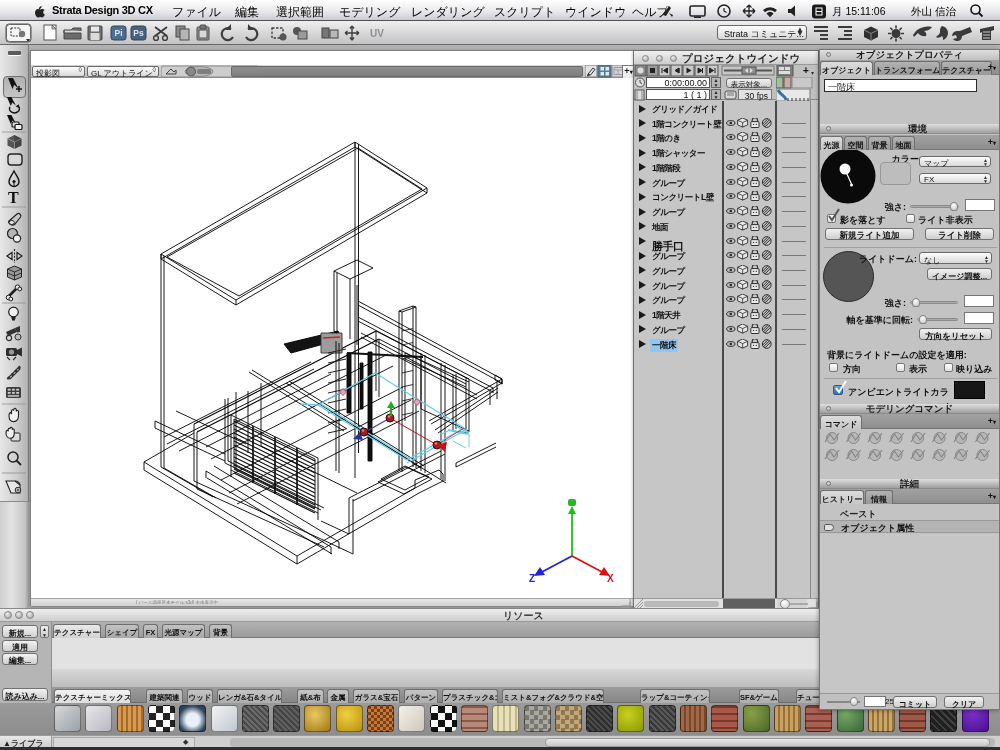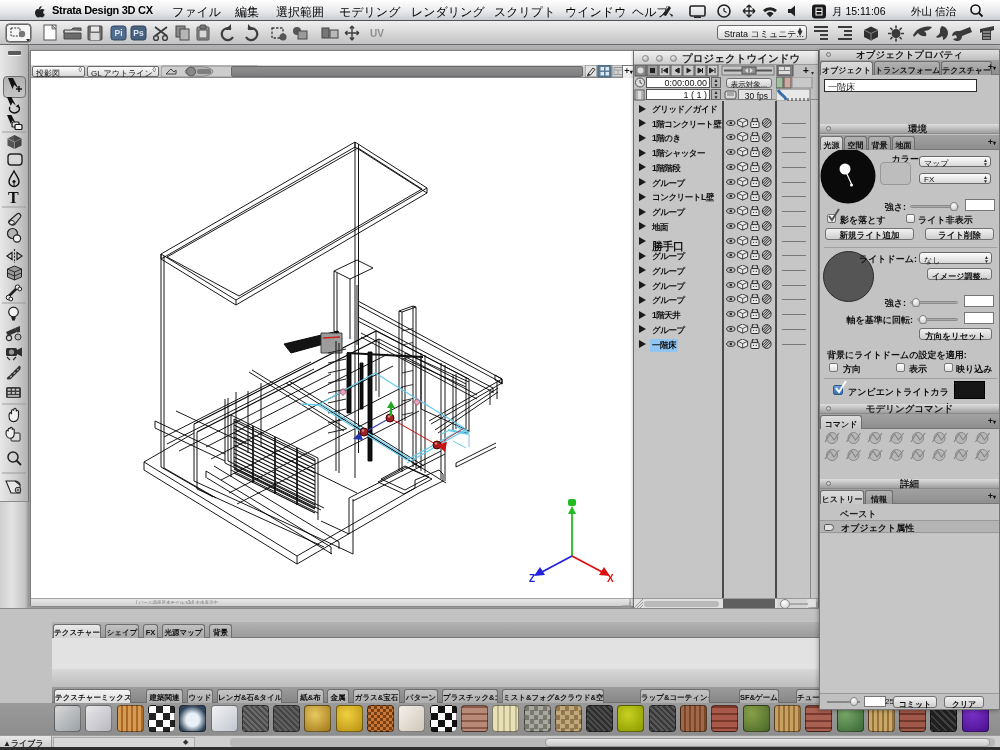--- a/index.html
+++ b/index.html
@@ -943,20 +943,33 @@
       <div class="ab" style="left:89px;top:0;width:52px;height:10px;background:#5f5f5f"></div>
       <div class="ab" style="left:143px;top:0px;width:30px;height:10px;background:#d4d4d4"></div>
       <div class="ab" style="left:146px;top:0px;width:10px;height:10px;background:radial-gradient(circle at 35% 30%,#fff,#ccc);border:1px solid #888;border-radius:50%"></div>
       <div class="ab" style="left:156px;top:4px;width:18px;height:2px;background:#aaa"></div>
       <svg class="ab" style="left:174px;top:0" width="10" height="10">
         <path d="M9 0v9H0M9 3v6H3" stroke="#888" fill="none"></path>
       </svg>
     </div>
 </div>
 <div class="ab" style="left:0;top:608px;width:1000px;height:139px;background:#c2c2c2;border-top:1px solid #888">
+<div class="ab" style="left:0;top:0;width:1000px;height:13px;background:linear-gradient(#efefef,#cecece);border-bottom:1px solid #9a9a9a">
+<div class="tl grayl" style="left:4px;top:2px;width:8px;height:8px"></div>
+<div class="tl grayl" style="left:15px;top:2px;width:8px;height:8px"></div>
+<div class="tl grayl" style="left:26px;top:2px;width:8px;height:8px"></div>
+<div class="ab" style="left:503px;top:0px;font-size:10px;font-weight:bold;color:#333">リソース</div>
+</div>
+<div class="ab" style="left:0;top:13px;width:52px;height:126px;background:#b5b5b5;border-right:1px solid #909090">
+      <div class="btn ab" style="left:2px;top:3px;width:36px;height:13px;font-size:8px;font-weight:bold;padding-top:2px">新規...</div>
+      <div class="ab" style="left:40px;top:3px;width:9px;height:13px;background:linear-gradient(#eee,#ccc);border:1px solid #777;border-radius:2px;font-size:5px;text-align:center;line-height:6px;color:#222">▲<br>▼</div>
+      <div class="btn ab" style="left:2px;top:18px;width:36px;height:12px;font-size:8px;font-weight:bold;padding-top:1px">適用</div>
+      <div class="btn ab" style="left:2px;top:31px;width:36px;height:12px;font-size:8px;font-weight:bold;padding-top:1px">編集...</div>
+      <div class="btn ab" style="left:2px;top:66px;width:46px;height:13px;font-size:8px;font-weight:bold;padding-top:2px">読み込み...</div>
+    </div>
     <div class="ab" style="left:52px;top:13px;width:948px;height:16px;background:linear-gradient(#b2b2b2,#9b9b9b);border-bottom:1px solid #777">
       <div class="tab" style="left:1px;top:2px;width:48px;height:14px;background:linear-gradient(#e9e9e9,#d2d2d2);font-size:7.5px;font-weight:bold;padding-top:3px">テクスチャー</div>
       <div class="tab" style="left:53px;top:2px;width:34px;height:14px;background:linear-gradient(#c2c2c2,#a8a8a8);font-size:7.5px;font-weight:bold;padding-top:3px">シェイプ</div>
       <div class="tab" style="left:91px;top:2px;width:15px;height:14px;background:linear-gradient(#c2c2c2,#a8a8a8);font-size:7.5px;font-weight:bold;padding-top:3px">FX</div>
       <div class="tab" style="left:110px;top:2px;width:43px;height:14px;background:linear-gradient(#c2c2c2,#a8a8a8);font-size:7.5px;font-weight:bold;padding-top:3px">光源マップ</div>
       <div class="tab" style="left:157px;top:2px;width:23px;height:14px;background:linear-gradient(#c2c2c2,#a8a8a8);font-size:7.5px;font-weight:bold;padding-top:3px">背景</div>
     </div>
     <div class="ab" style="left:52px;top:29px;width:948px;height:31px;background:#e2e2e2"></div>
     <div class="ab" style="left:52px;top:60px;width:948px;height:18px;background:linear-gradient(#d8d8d8,#bdbdbd)"></div>
     <div class="ab" style="left:52px;top:78px;width:948px;height:16px;background:linear-gradient(#9d9d9d,#868686);border-bottom:1px solid #6e6e6e">

